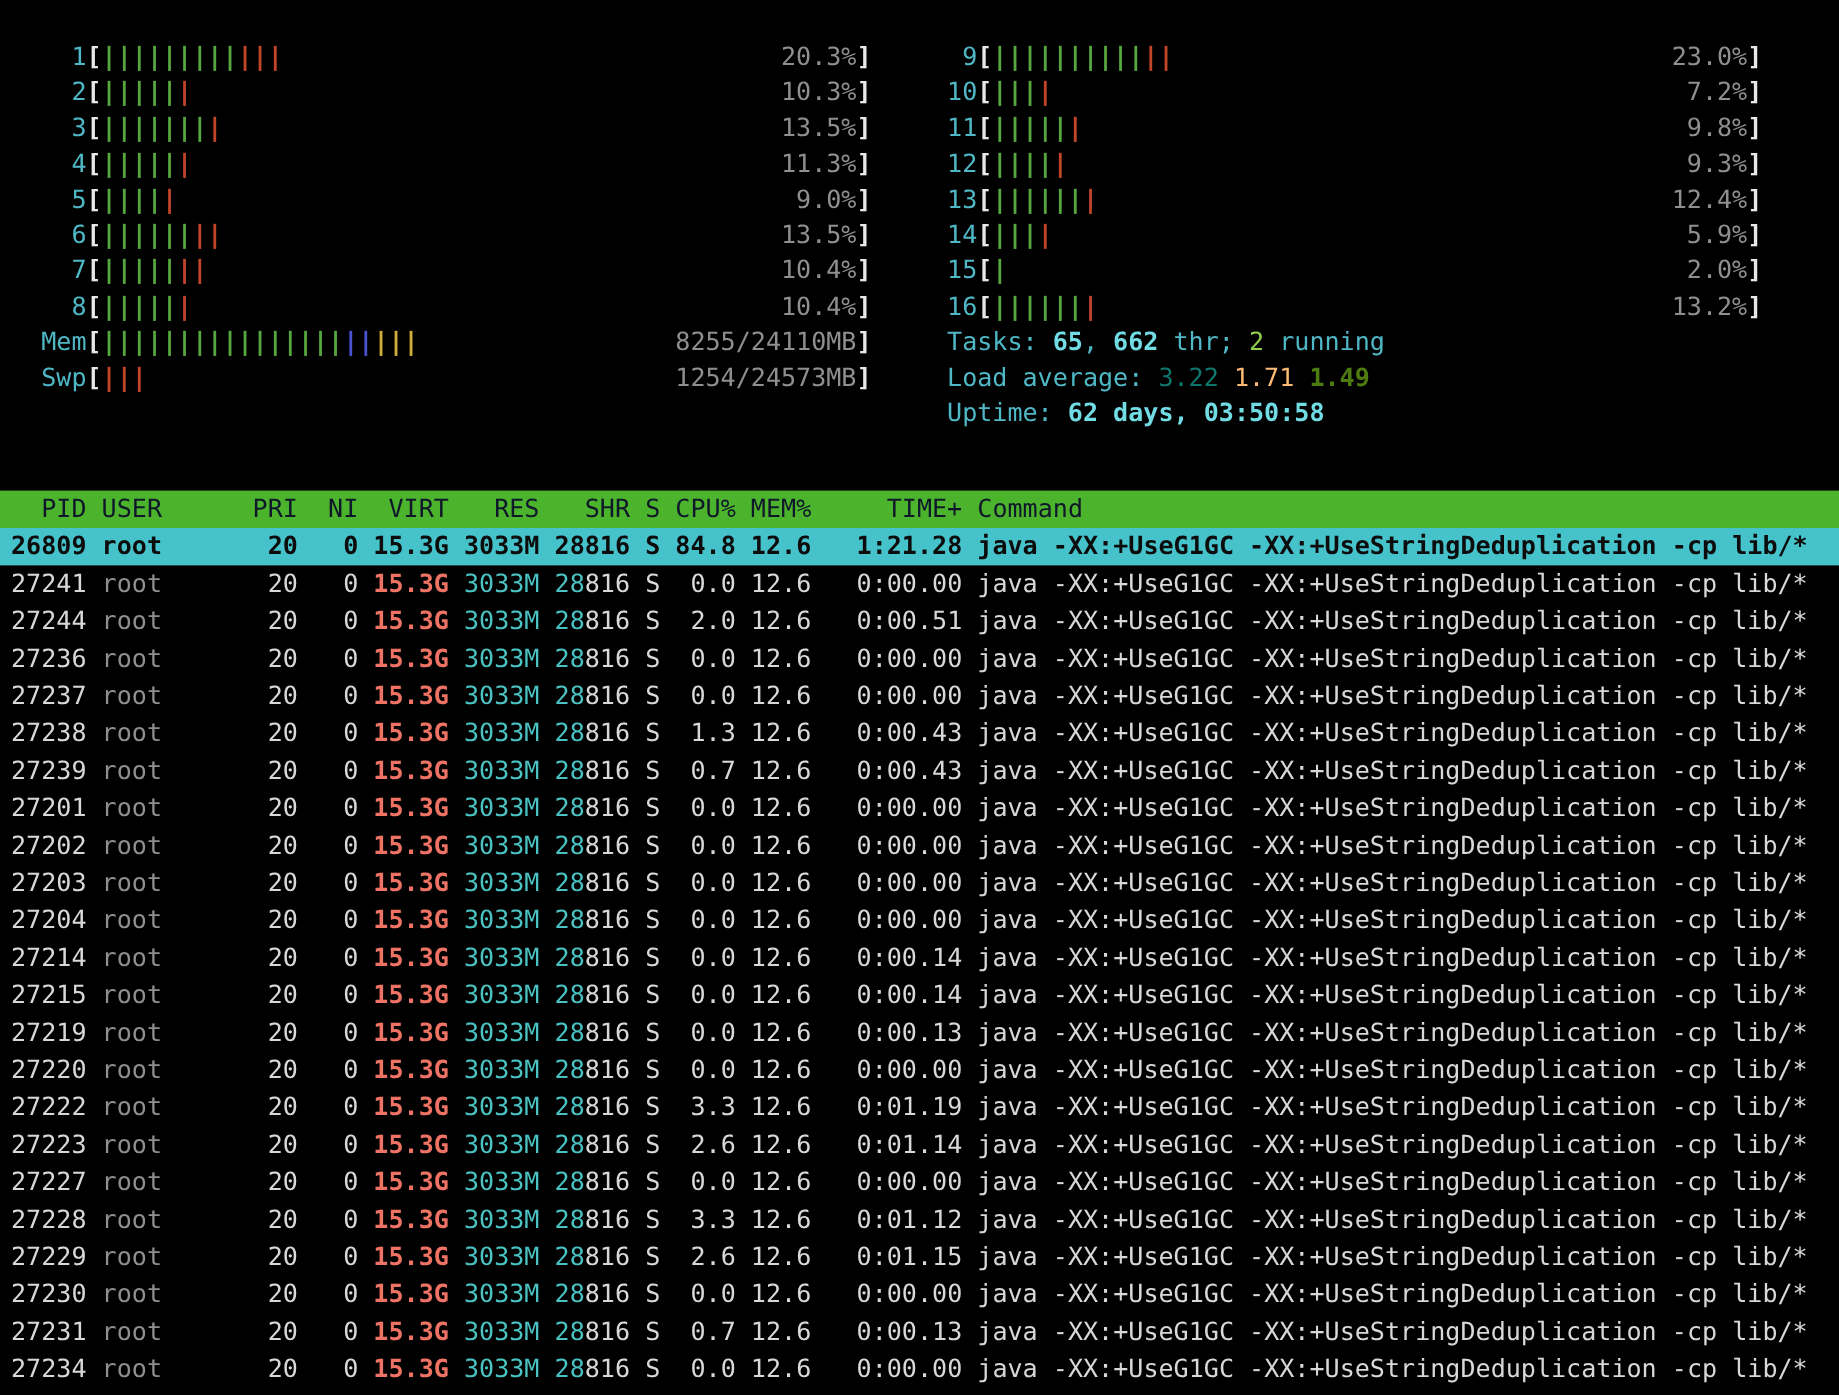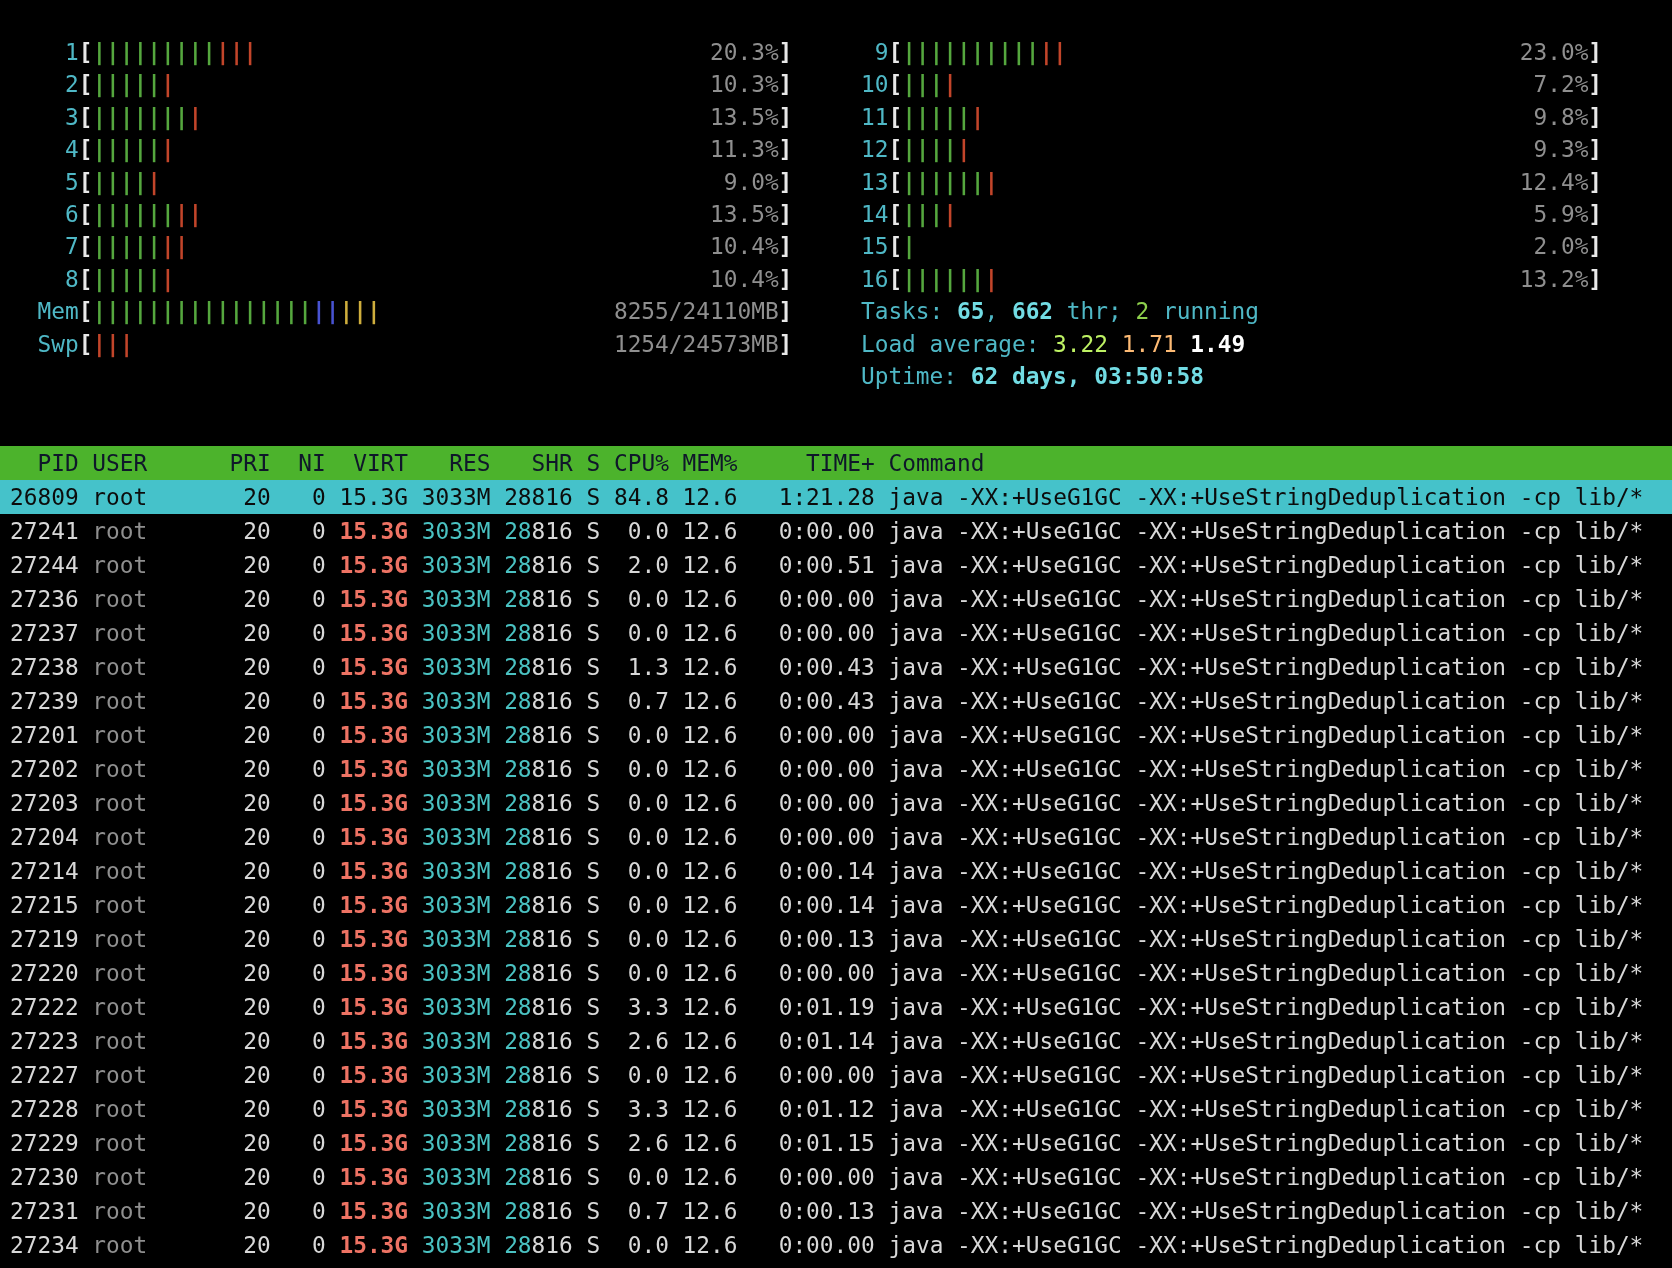--- a/index.html
+++ b/index.html
@@ -17,30 +17,30 @@
   .mbody .bars{position:absolute;left:0;top:0;font-weight:bold;letter-spacing:0;}
   .mbody .mtext{position:absolute;right:0;top:0;color:#8f8f8f;}
   .b-green{color:#55a73e;}
   .b-red{color:#c2452a;}
   .b-blue{color:#4853d2;}
   .b-yellow{color:#cfae3d;}
   
   .c-cyan{color:#4fb8c6;text-align:center;}
   .c-cyanb{color:#72dce4;font-weight:bold;}
   .c-green{color:#8ed04c;}
-  .c-graydim{color:#bef264;}
+  .c-graydim{color:#0f766e;}
   .c-graylight{color:#fdba74;}
-  .c-whiteb{color:#ffffff;font-weight:bold;}
+  .c-whiteb{color:#4d7c0f;font-weight:bold;}
   
   .tablewrap{position:absolute;top:446px;left:0;width:100%;}
   .thead{height:34px;line-height:34px;white-space:pre;padding-left:10px;background:#4cb32c;color:#0c0c0c;}
   .thead span{color:#0f172a;}
   .prow{height:34px;line-height:34px;white-space:pre;padding-left:10px;}
   .prow.selected{background:#45c2ca;}
-  .prow.selected span{color:#0c0c0c !important;font-weight:normal;}
+  .prow.selected span{color:#0c0c0c !important;font-weight:bold;}
   .c-pid{color:#d8d8d8;}
   .c-user{color:#8f8f8f;}
   .c-white{color:#d8d8d8;}
   .c-virt{color:#ee7364;font-weight:bold;text-align:center;}
   .c-res{color:#4ac2c2;}
   .c-shrhi{color:#4ac2c2;}
   .c-cmd{color:#d8d8d8;}
 </style>
 </head>
 <body>

